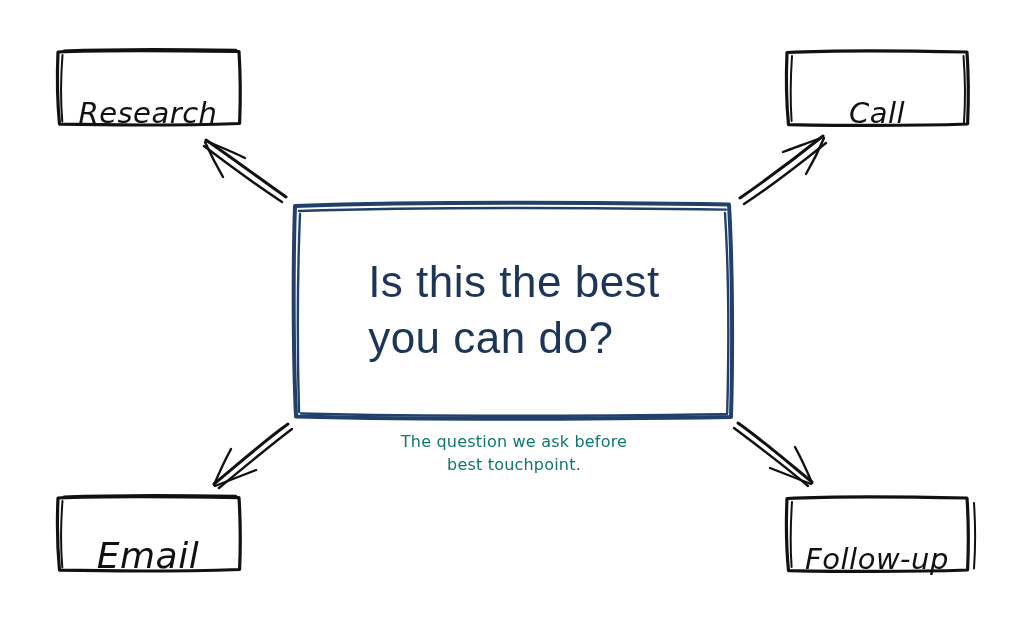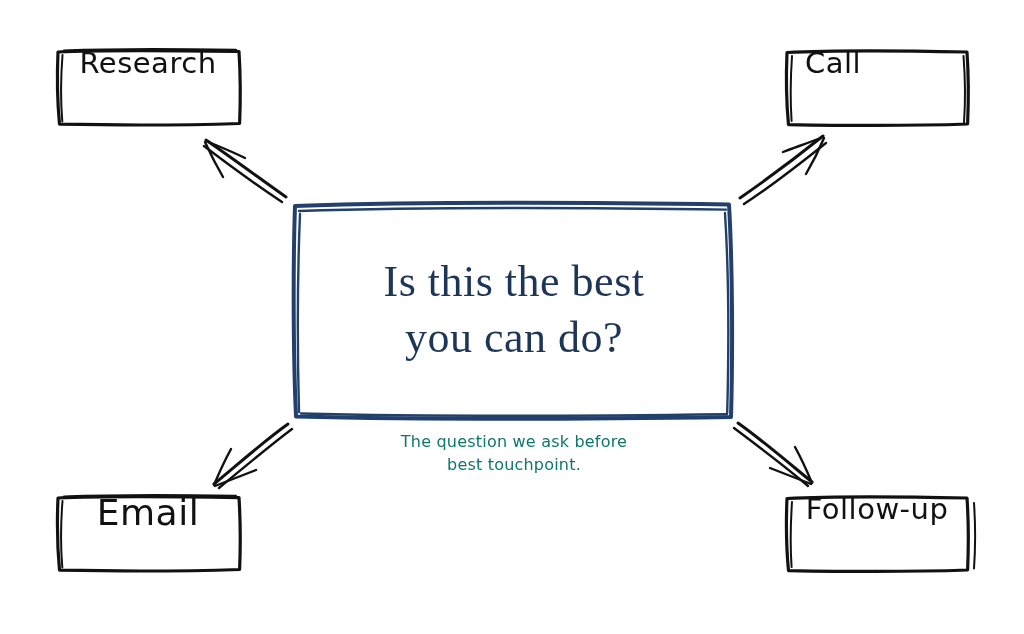--- a/index.html
+++ b/index.html
@@ -27,36 +27,37 @@
     top: 0;
     left: 0;
     width: 1024px;
     height: 634px;
   }
 
   
   .node {
     position: absolute;
     display: flex;
-    align-items: flex-start;
+    align-items: flex-end;
     justify-content: center;
     box-sizing: border-box;
+    font-style: italic;
   }
   .node-label {
     position: relative;
     z-index: 3;
     font-family: "DejaVu Sans", sans-serif;
     font-weight: 400;
     color: #111111;
     white-space: nowrap;
     letter-spacing: 0.5px;
   }
 
   #node-research { left: 52px;  top: 46px;  width: 192px; height: 84px; }
-  #node-call     { left: 737px; top: 46px;  width: 192px; height: 84px; }
+  #node-call     { left: 781px; top: 46px;  width: 192px; height: 84px; }
   #node-email    { left: 52px;  top: 492px; width: 192px; height: 84px; }
   #node-followup { left: 781px; top: 492px; width: 192px; height: 84px; }
 
   #node-research .node-label { font-size: 29px; }
   #node-call     .node-label { font-size: 29px; }
   #node-email    .node-label { font-size: 36px; }
   #node-followup .node-label { font-size: 29px; }
 
   
   #central-box {
@@ -67,23 +68,22 @@
     height: 228px;
     display: flex;
     flex-direction: column;
     align-items: center;
     justify-content: center;
     box-sizing: border-box;
   }
   #central-text {
     position: relative;
     z-index: 3;
-    text-align: center;
     color: #1d3557;
-    font-family: Liberation Serif, serif;
+    font-family: Liberation Sans, sans-serif;
     font-size: 44px;
     font-weight: 400;
     line-height: 1.28;
     letter-spacing: 0.5px;
     padding: 0 18px;
   }
   #central-text .line2 { display: block; }
 
   
   #caption {

